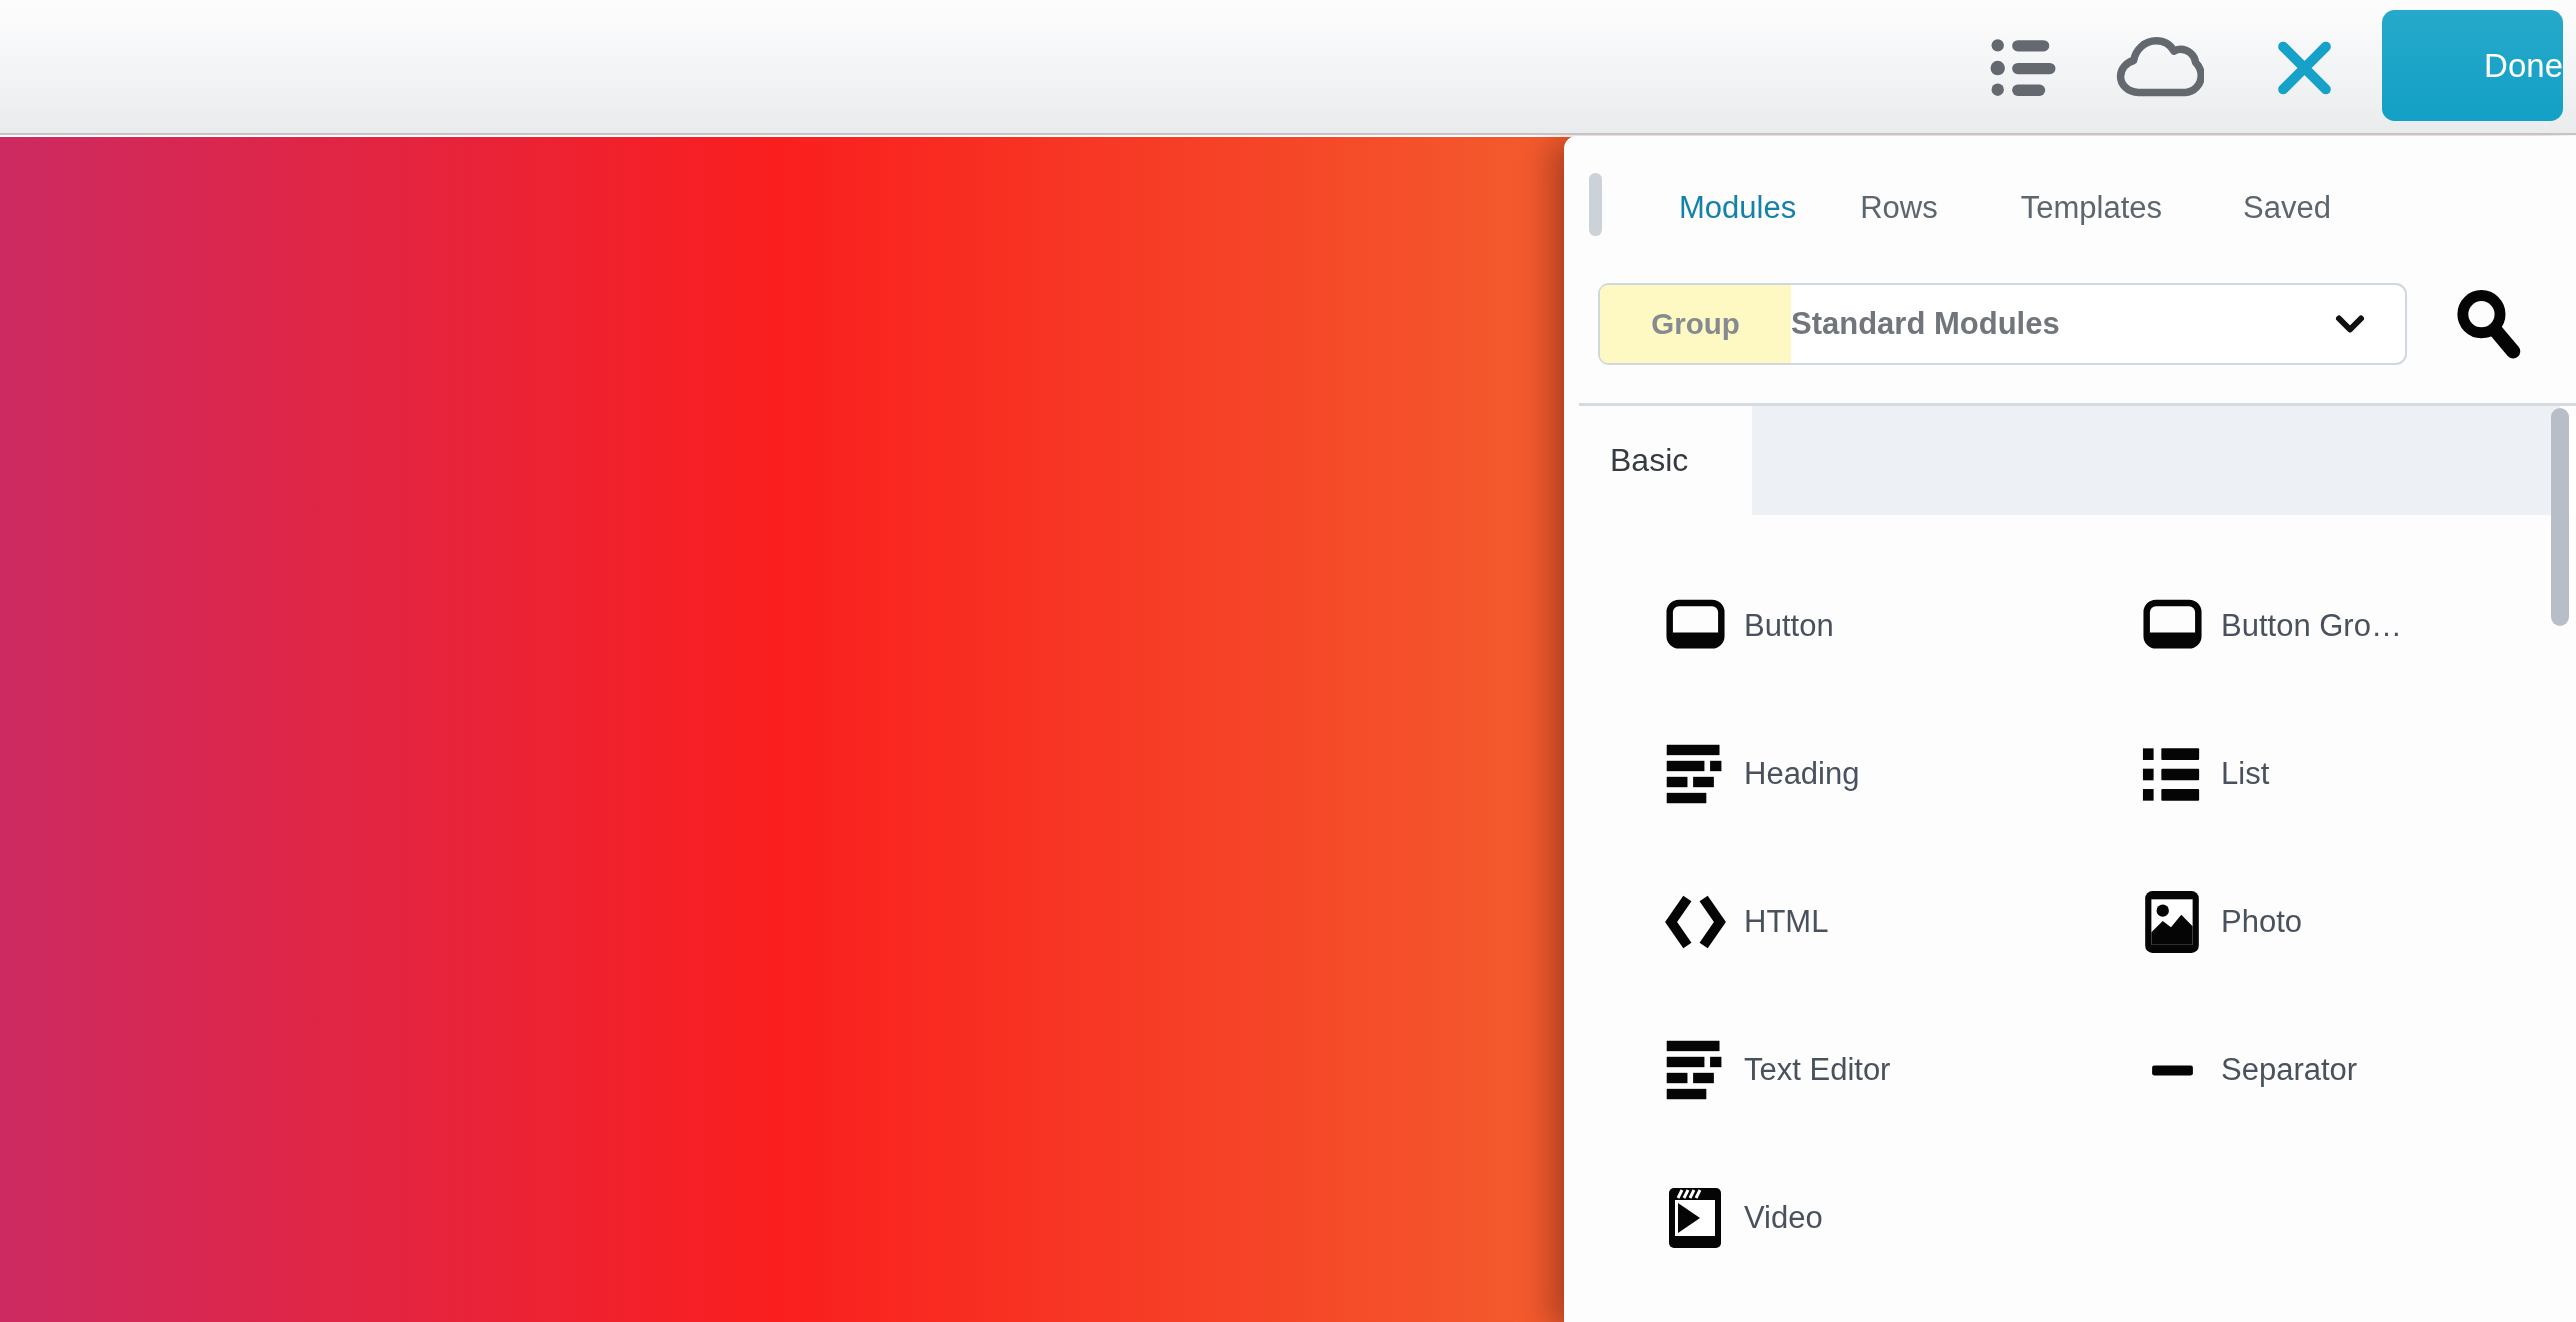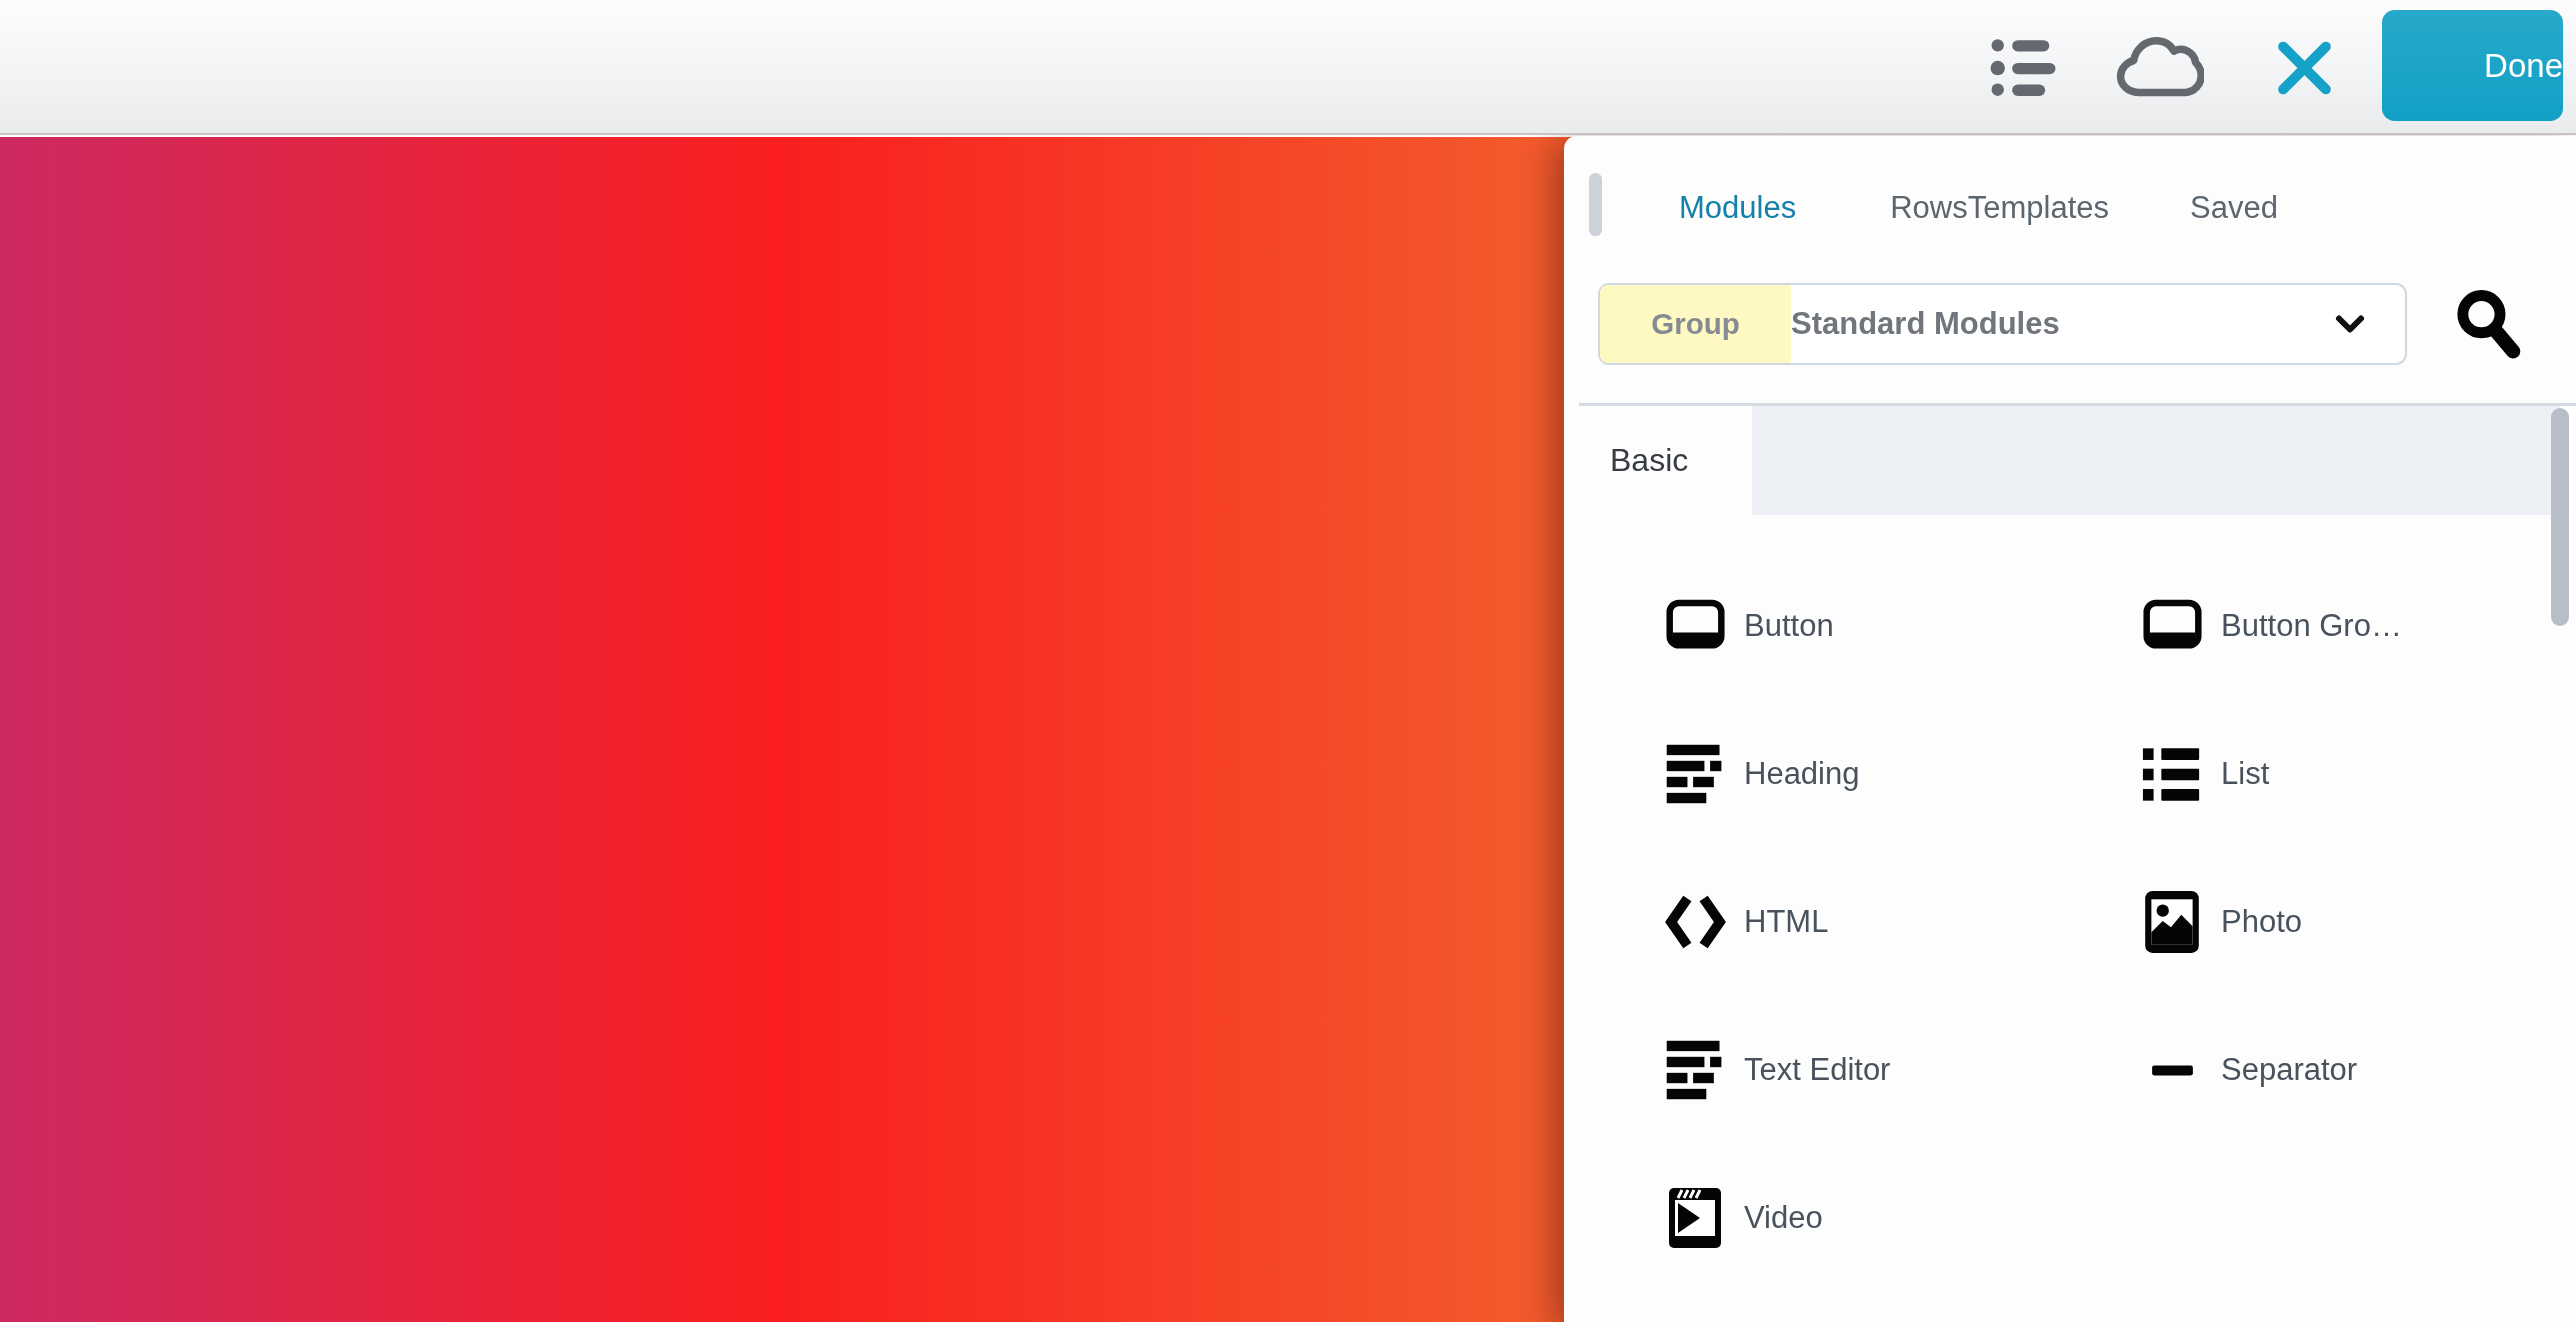--- a/index.html
+++ b/index.html
@@ -27,22 +27,22 @@
   
   .panel { position:absolute; left:1564px; top:136px; width:1012px; height:1186px;
            background:#fdfdfe; border-top-left-radius:12.6px; z-index:20;
            box-shadow:-11.2px 5.6px 32px rgba(40,10,5,0.35); }
   .drag-handle { position:absolute; left:25px; top:37px; width:12.6px; height:63px;
                  border-radius:6.3px; background:#ccd2da; cursor:grab; }
 
   .tabs { position:absolute; left:115px; top:46px; height:51px; display:flex; align-items:center; }
   .tab { font-size:31px; font-weight:500; color:#5d656e; cursor:pointer; white-space:nowrap; }
   .tab.active { color:#1381a8; }
-  .tab-modules { margin-right:94px; }
-  .tab-rows { }
+  .tab-modules { margin-right:64px; }
+  .tab-rows { margin-right:83px; }
   .tab-templates { margin-right:81px; }
 
   .group-select { position:absolute; left:34px; top:147px; width:809px; height:82px;
                   border:2.8px solid #cfd7e0; border-radius:11.2px; background:#fff;
                   display:flex; align-items:stretch; cursor:pointer; }
   .group-seg { width:191px; background:#fef9c3; border-radius:7.7px 0 0 7.7px;
                display:flex; align-items:center; justify-content:center;
                font-size:29.5px; font-weight:700; color:#868b91; }
   .group-value { flex:1; display:flex; align-items:center; 
                  font-size:31px; font-weight:700; color:#70767c; }

